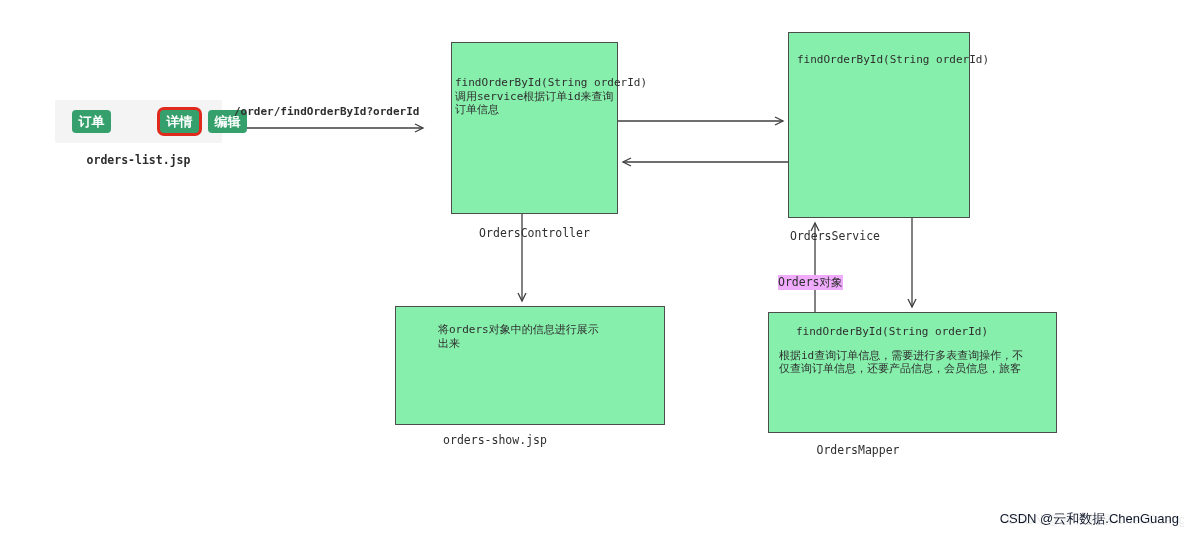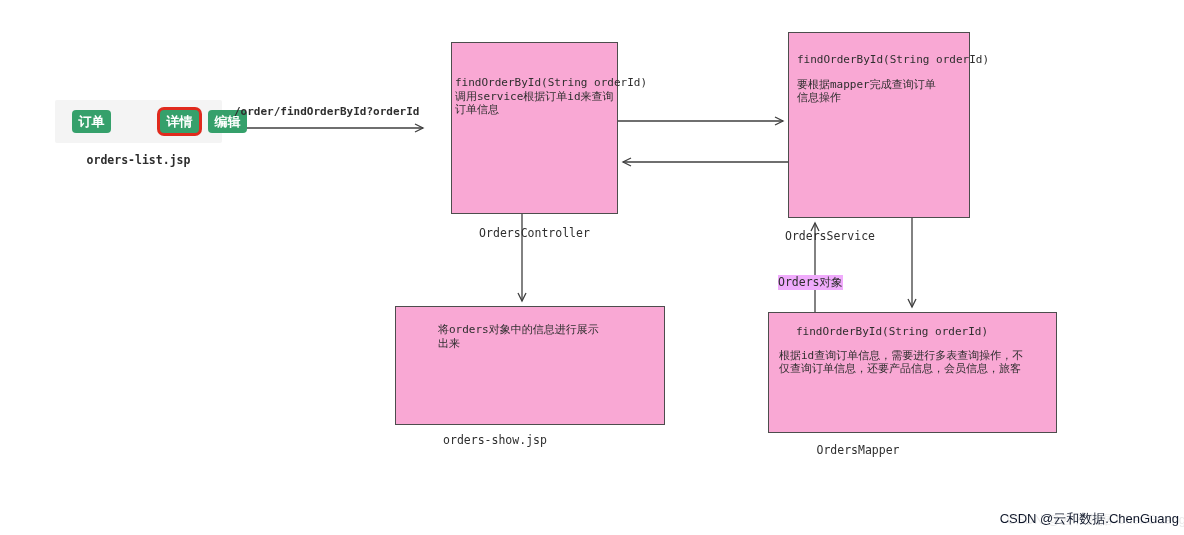--- a/index.html
+++ b/index.html
@@ -46,21 +46,21 @@
     font-size: 11.5px;
     color: #2e2e2e;
     text-align: center;
     white-space: nowrap;
   }
   .caption.bold { font-weight: bold; }
 
   
   .dbox {
     position: absolute;
-    background: #f9a8d4;
+    background: #86efac;
     border: 1px solid #4d4d4d;
     box-sizing: border-box;
   }
   .code { font-size: 11px; line-height: 13.5px; white-space: nowrap; }
 
   
   #arrows { position: absolute; left: 0; top: 0; pointer-events: none; }
 
   .arrow-label {
     font-size: 11px;
@@ -110,26 +110,22 @@
     <div class="code" style="margin:33px 0 0 3px;">
       <div>findOrderById(String orderId)</div>
       <div>调用service根据订单id来查询</div>
       <div>订单信息</div>
     </div>
   </div>
   <div class="abs caption" style="left:451px; top:226px; width:167px;">OrdersController</div>
 
   <div class="dbox" style="left:788px; top:32px; width:182px; height:186px;">
     <div class="code" style="margin:20px 0 0 8px;">findOrderById(String orderId)</div>
-    <div class="code" style="margin:11px 0 0 8px;">
-      <div>要根据mapper完成查询订单</div>
-      <div>信息操作</div>
-    </div>
   </div>
-  <div class="abs caption" style="left:780px; top:229px; width:100px;">OrdersService</div>
+  <div class="abs caption" style="left:780px; top:229px; width:100px;text-align:right;">OrdersService</div>
 
   <div class="abs caption" style="left:778px; top:275px; text-align:left; background:#f0abfc;">Orders对象</div>
 
   <div class="dbox" style="left:395px; top:306px; width:270px; height:119px;">
     <div class="code" style="margin:16px 0 0 42px;">
       <div>将orders对象中的信息进行展示</div>
       <div>出来</div>
     </div>
   </div>
   <div class="abs caption" style="left:380px; top:433px; width:230px;">orders-show.jsp</div>

